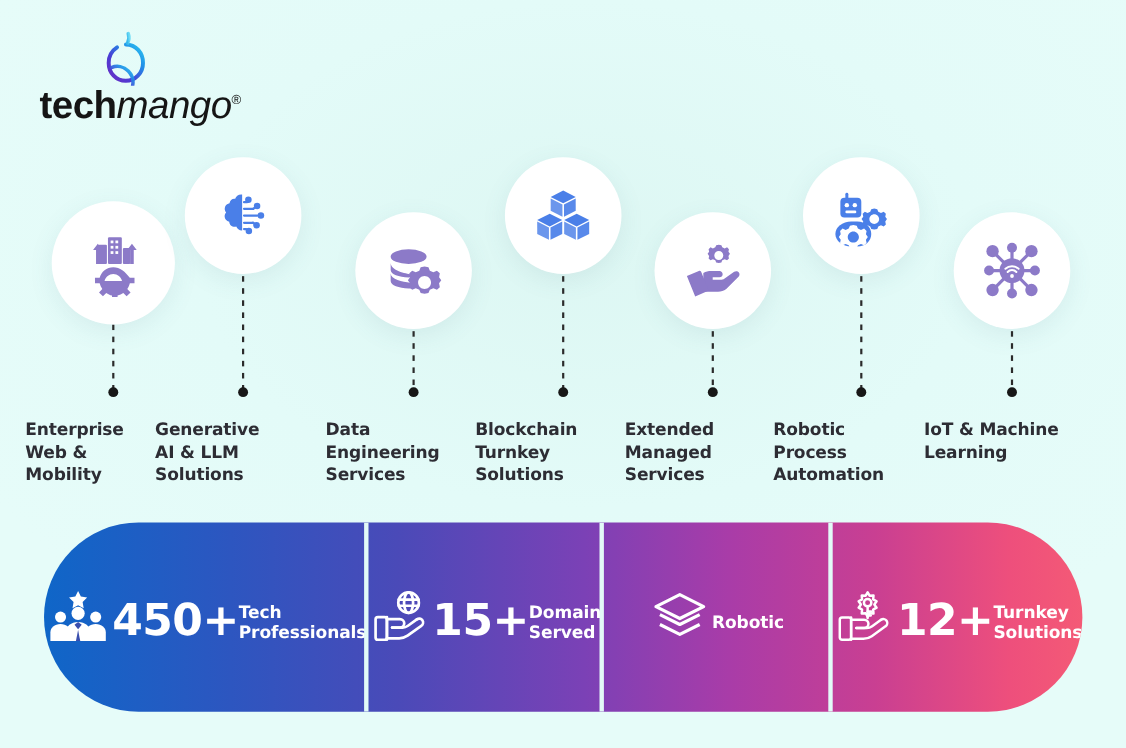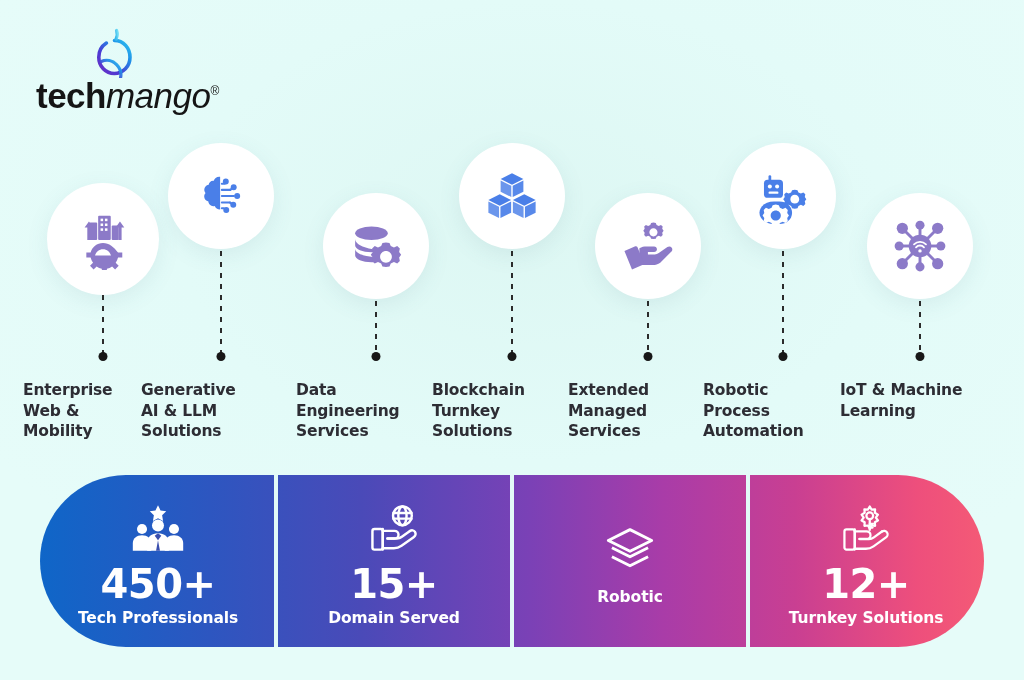--- a/index.html
+++ b/index.html
@@ -149,21 +149,21 @@
         #7b41b6 52%,
         #a93ca8 66%,
         #c93f92 80%,
         #ee4f7c 93%,
         #f45a76 100%);
   }
   .stat {
     position: relative;
     flex: 1 1 0;
     display: flex;
-    flex-direction: column;
+    flex-direction: row;
     align-items: center;
     justify-content: center;
     padding-top: 6px;
   }
   .stat + .stat::before {
     content: "";
     position: absolute;
     left: -2px;
     top: 0;
     width: 4px;

